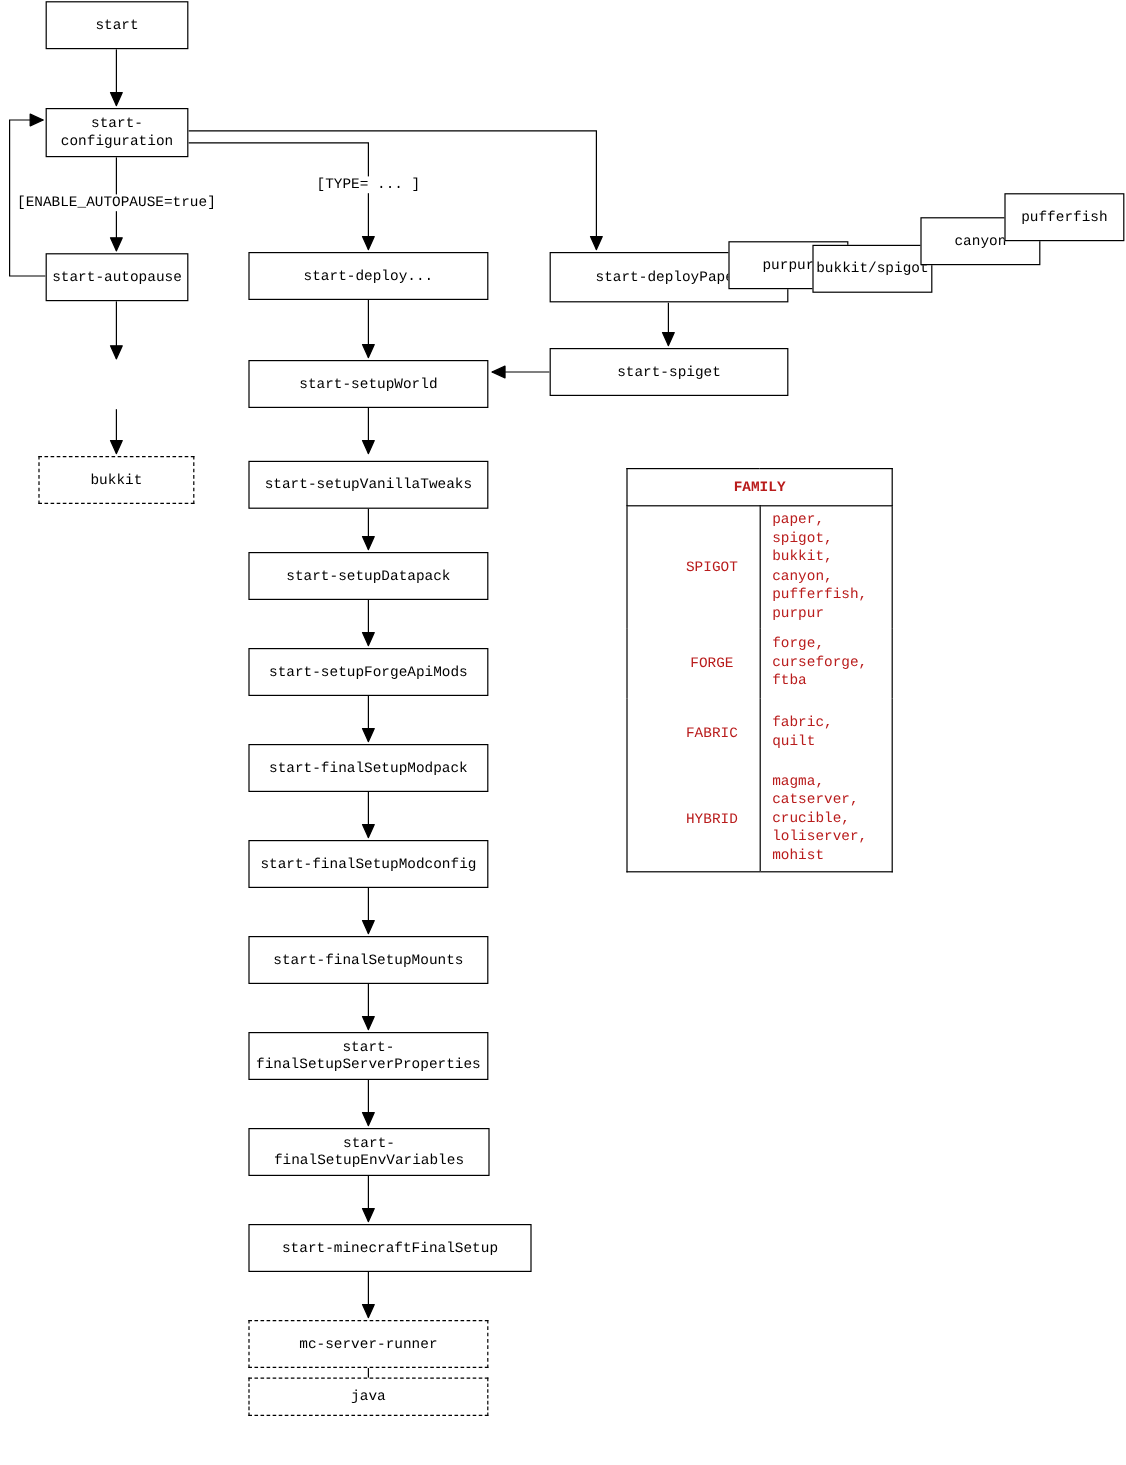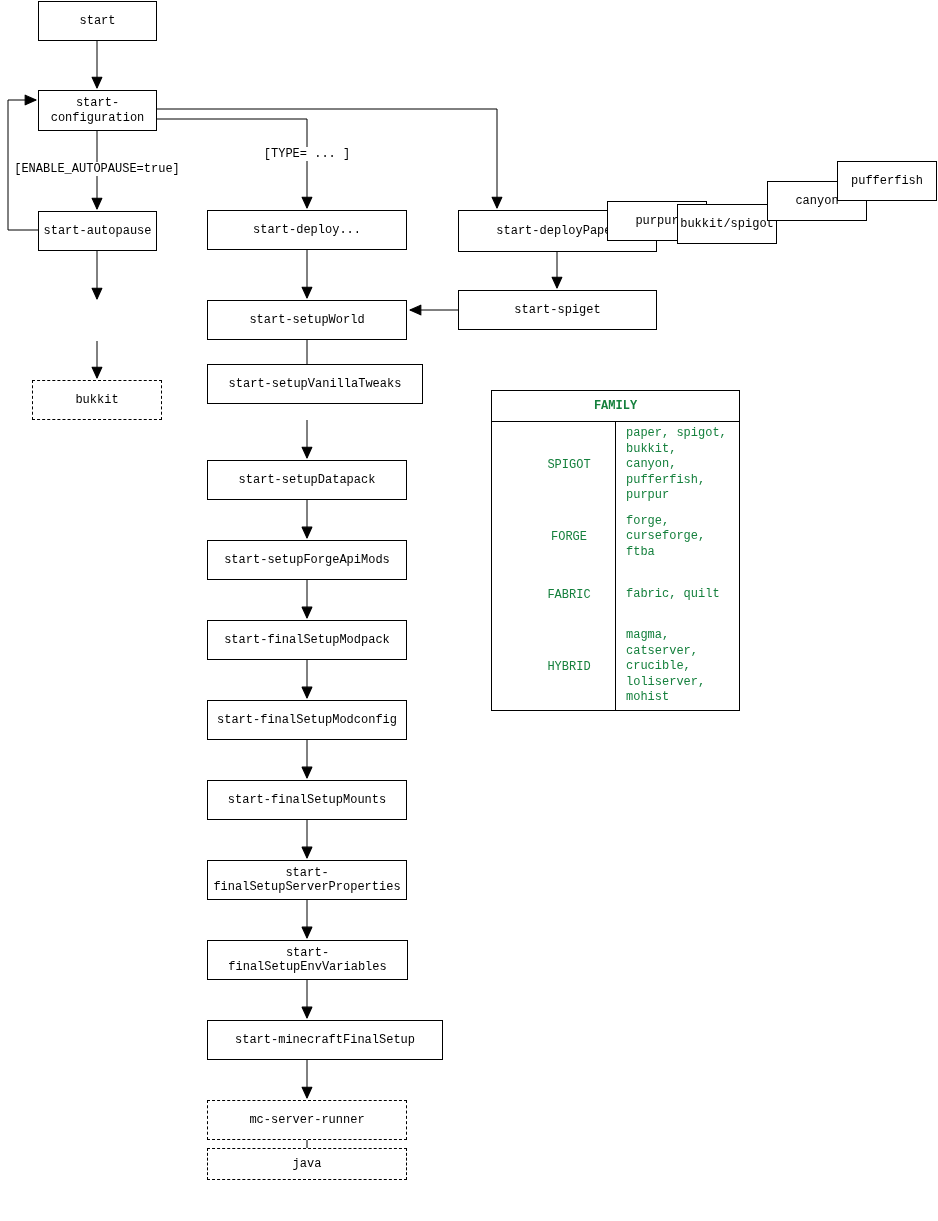--- a/index.html
+++ b/index.html
@@ -41,21 +41,21 @@
 
   
   #n-start        { left: 38px;  top: 1px;    width: 119px; height: 40px; }
   #n-config       { left: 38px;  top: 90px;   width: 119px; height: 41px; }
   #n-autopause    { left: 38px;  top: 211px;  width: 119px; height: 40px; }
   #n-daemon       { left: 32px;  top: 301px;  width: 131px; height: 40px; }
   #n-knockd       { left: 32px;  top: 380px;  width: 130px; height: 40px; }
 
   #n-deploy       { left: 207px; top: 210px;  width: 200px; height: 40px; }
   #n-setupworld   { left: 207px; top: 300px;  width: 200px; height: 40px; }
-  #n-vanilla      { left: 207px; top: 364px;  width: 216px; height: 40px; }
+  #n-vanilla      { left: 207px; top: 384px;  width: 200px; height: 40px; }
   #n-datapack     { left: 207px; top: 460px;  width: 200px; height: 40px; }
   #n-forgeapi     { left: 207px; top: 540px;  width: 200px; height: 40px; }
   #n-modpack      { left: 207px; top: 620px;  width: 200px; height: 40px; }
   #n-modconfig    { left: 207px; top: 700px;  width: 200px; height: 40px; }
   #n-mounts       { left: 207px; top: 780px;  width: 200px; height: 40px; }
   #n-serverprops  { left: 207px; top: 860px;  width: 200px; height: 40px; }
   #n-envvars      { left: 207px; top: 940px;  width: 201px; height: 40px; }
   #n-mcfinal      { left: 207px; top: 1020px; width: 236px; height: 40px; }
   #n-runner       { left: 207px; top: 1100px; width: 200px; height: 40px; }
   #n-java         { left: 207px; top: 1148px; width: 200px; height: 32px; }
@@ -66,28 +66,28 @@
   #n-bukkit       { left: 677px; top: 204px;  width: 100px; height: 40px; z-index: 4; }
   #n-canyon       { left: 767px; top: 181px;  width: 100px; height: 40px; z-index: 5; }
   #n-pufferfish   { left: 837px; top: 161px;  width: 100px; height: 40px; z-index: 6; }
 
   #lbl-enable { left: 97px;  top: 162px; }
   #lbl-type   { left: 307px; top: 147px; }
 
   
   .family {
     position: absolute;
-    left: 491px; top: 390px;
-    width: 249px;
+    left: 522px; top: 390px;
+    width: 222px;
     border-collapse: collapse;
     table-layout: fixed;
     background: #ffffff;
     z-index: 2;
     font-size: 12px;
-    color: #15803d;
+    color: #b91c1c;
   }
   .family th {
     border: 1px solid #000000;
     height: 30px;
     font-weight: bold;
     text-align: center;
     padding: 0;
   }
   .family td {
     border: 0;

